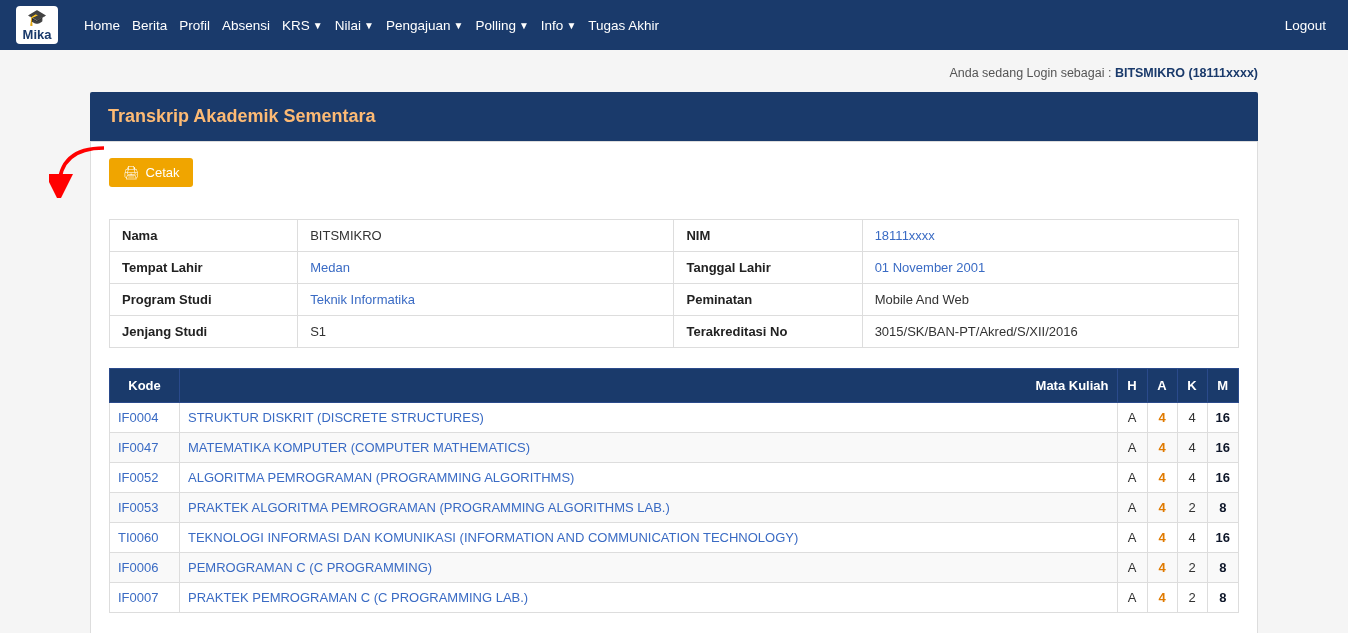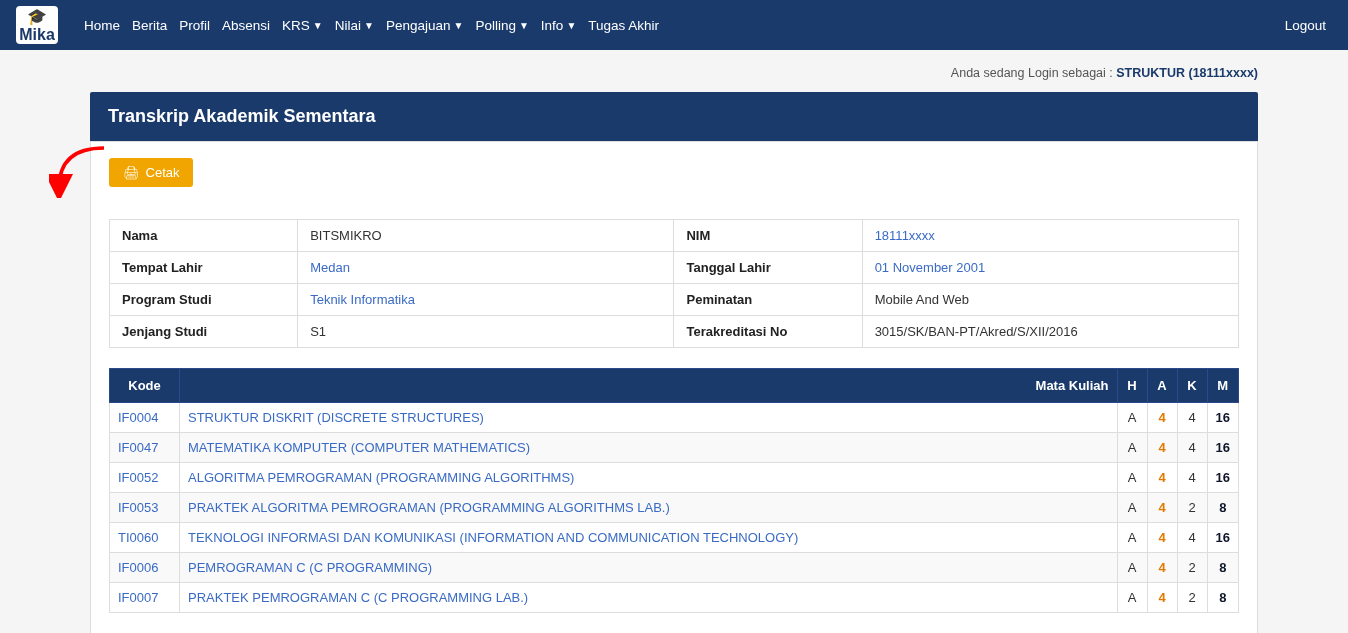--- a/index.html
+++ b/index.html
@@ -63,21 +63,21 @@
       margin-bottom: 12px;
       margin-top: 6px;
     }
     .login-status strong {
       color: #1a3a6b;
     }
 
     
     .page-header {
       background: #1a3a6b;
-      color: #ffffff;
+      color: #fdba74;
       padding: 14px 18px;
       font-size: 18px;
       font-weight: bold;
       border-radius: 2px 2px 0 0;
       margin-bottom: 0;
     }
 
     
     .card {
       background: white;
@@ -175,40 +175,40 @@
     }
     .grades-table tr:nth-child(even) { background: #f9f9f9; }
   </style>
 </head>
 <body>
 
 <nav>
   <div class="nav-logo">
     <div class="nav-logo-box">
       <span class="nav-logo-icon">🎓</span>
-      <span style="font-size:16px;">Mika</span>
+      <span style="font-size:13px;">Mika</span>
     </div>
   </div>
   <a href="#">Home</a>
   <a href="#">Berita</a>
   <a href="#">Profil</a>
   <a href="#">Absensi</a>
   <a href="#">KRS <span class="nav-dropdown-arrow">▼</span></a>
   <a href="#">Nilai <span class="nav-dropdown-arrow">▼</span></a>
   <a href="#">Pengajuan <span class="nav-dropdown-arrow">▼</span></a>
   <a href="#">Polling <span class="nav-dropdown-arrow">▼</span></a>
   <a href="#">Info <span class="nav-dropdown-arrow">▼</span></a>
   <a href="#">Tugas Akhir</a>
   <a href="#" class="nav-logout">Logout</a>
 </nav>
 
 <div class="content">
 
   <div class="login-status">
-    <span>Anda sedang Login sebagai : </span><strong>STRUKTUR (18111xxxx)</strong>
+    <span>Anda sedang Login sebagai : </span><strong>BITSMIKRO (18111xxxx)</strong>
   </div>
 
   <div class="page-header">
     <span>Transkrip Akademik Sementara</span>
   </div>
 
   <div class="card">
     
     <div style="position:relative; display:inline-block; margin-bottom:16px;">
       

